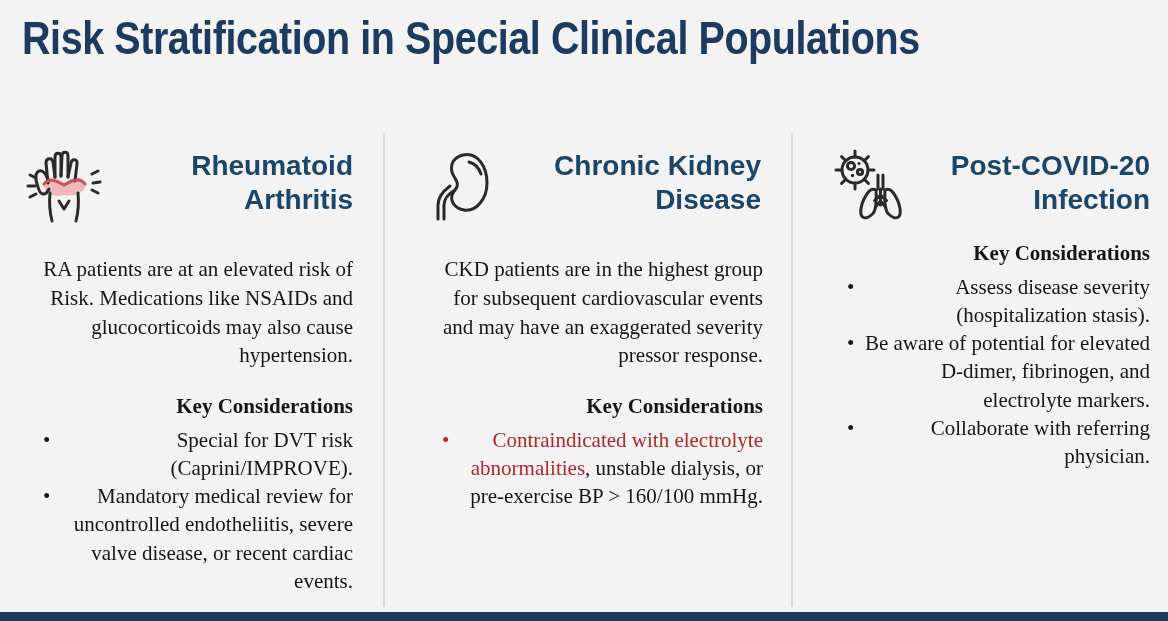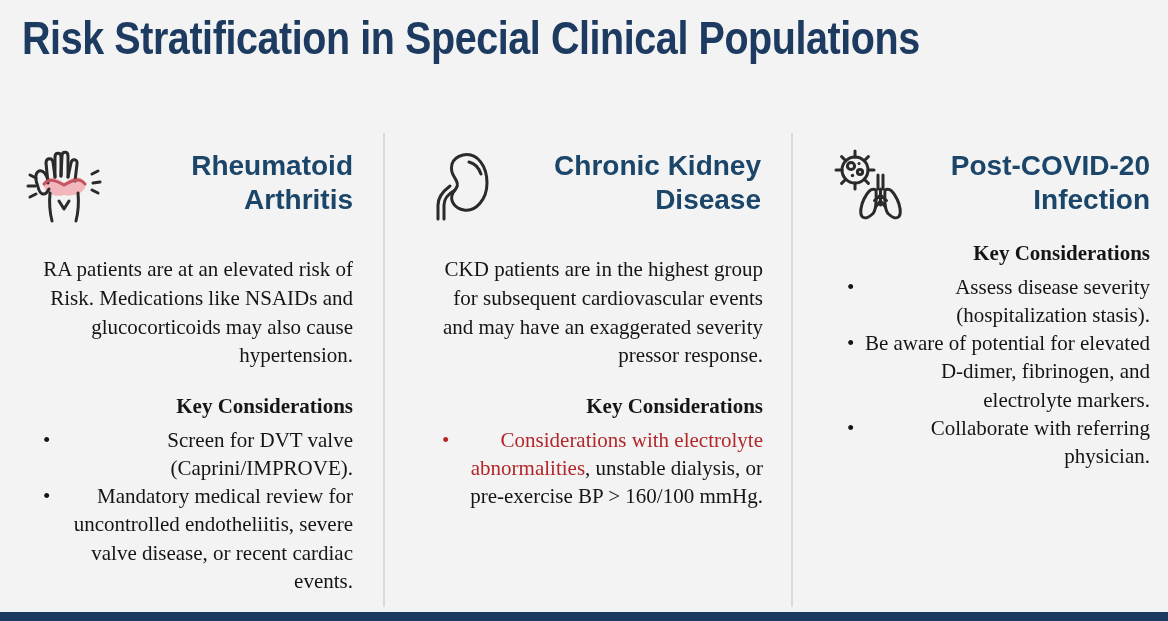--- a/index.html
+++ b/index.html
@@ -83,21 +83,21 @@
             <path d="M76 28 L70 31 M78 39 L71 40 M76 50 L70 47" class="ln"></path>
           </svg>
         </span>
         <h2 class="col-heading">Rheumatoid Arthritis</h2>
       </div>
       <p class="col-desc">RA patients are at an elevated risk of Risk. Medications like NSAIDs and glucocorticoids may also cause hypertension.</p>
       <h3 class="kc-heading">Key Considerations</h3>
       <ul class="kc-list">
         <li>
           <span class="bullet-dot">•</span>
-          <span>Screen for DVT valve (Caprini/IMPROVE).</span>
+          <span>Special for DVT risk (Caprini/IMPROVE).</span>
         </li>
         <li>
           <span class="bullet-dot">•</span>
           <span>Mandatory medical review for uncontrolled endotheliitis, severe valve disease, or recent cardiac events.</span>
         </li>
       </ul>
     </section>
 
     <section class="col col-2">
       <div class="col-header">
@@ -109,21 +109,21 @@
             <path d="M48 19 C54 20.5 58 25 60 31" class="ln"></path>
           </svg>
         </span>
         <h2 class="col-heading">Chronic Kidney Disease</h2>
       </div>
       <p class="col-desc">CKD patients are in the highest group for subsequent cardiovascular events and may have an exaggerated severity pressor response.</p>
       <h3 class="kc-heading">Key Considerations</h3>
       <ul class="kc-list">
         <li>
           <span class="bullet-dot red">•</span>
-          <span><span class="red-text">Considerations with electrolyte abnormalities</span><span>, unstable dialysis, or pre-exercise BP &gt; 160/100 mmHg.</span></span>
+          <span><span class="red-text">Contraindicated with electrolyte abnormalities</span><span>, unstable dialysis, or pre-exercise BP &gt; 160/100 mmHg.</span></span>
         </li>
       </ul>
     </section>
 
     <section class="col col-3">
       <div class="col-header">
         <span class="col-icon">
           <svg viewBox="0 0 84 84" width="84" height="84">
             <circle cx="29" cy="27" r="13" class="ln"></circle>
             <path d="M29 14 L29 8 M38.2 17.8 L42.4 13.6 M42 27 L48 27 M38.2 36.2 L42.4 40.4 M29 40 L29 46 M19.8 36.2 L15.6 40.4 M16 27 L10 27 M19.8 17.8 L15.6 13.6" class="ln" stroke-width="3.6"></path>

